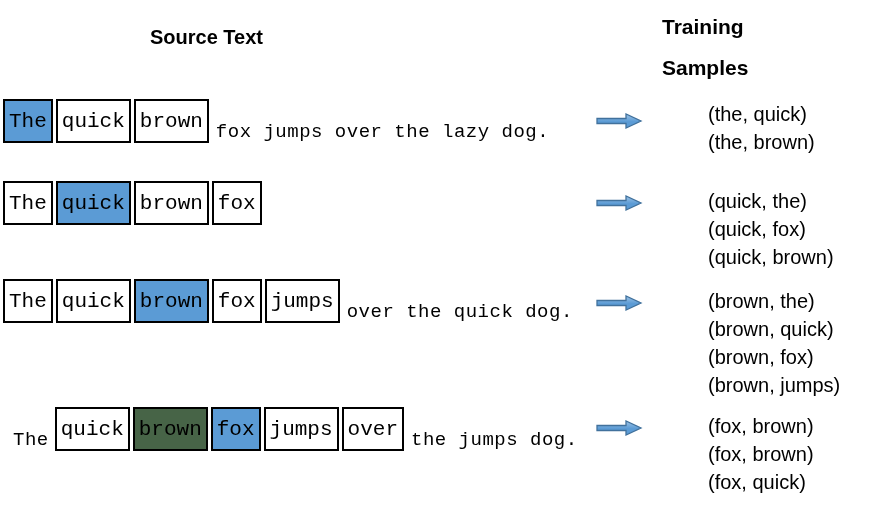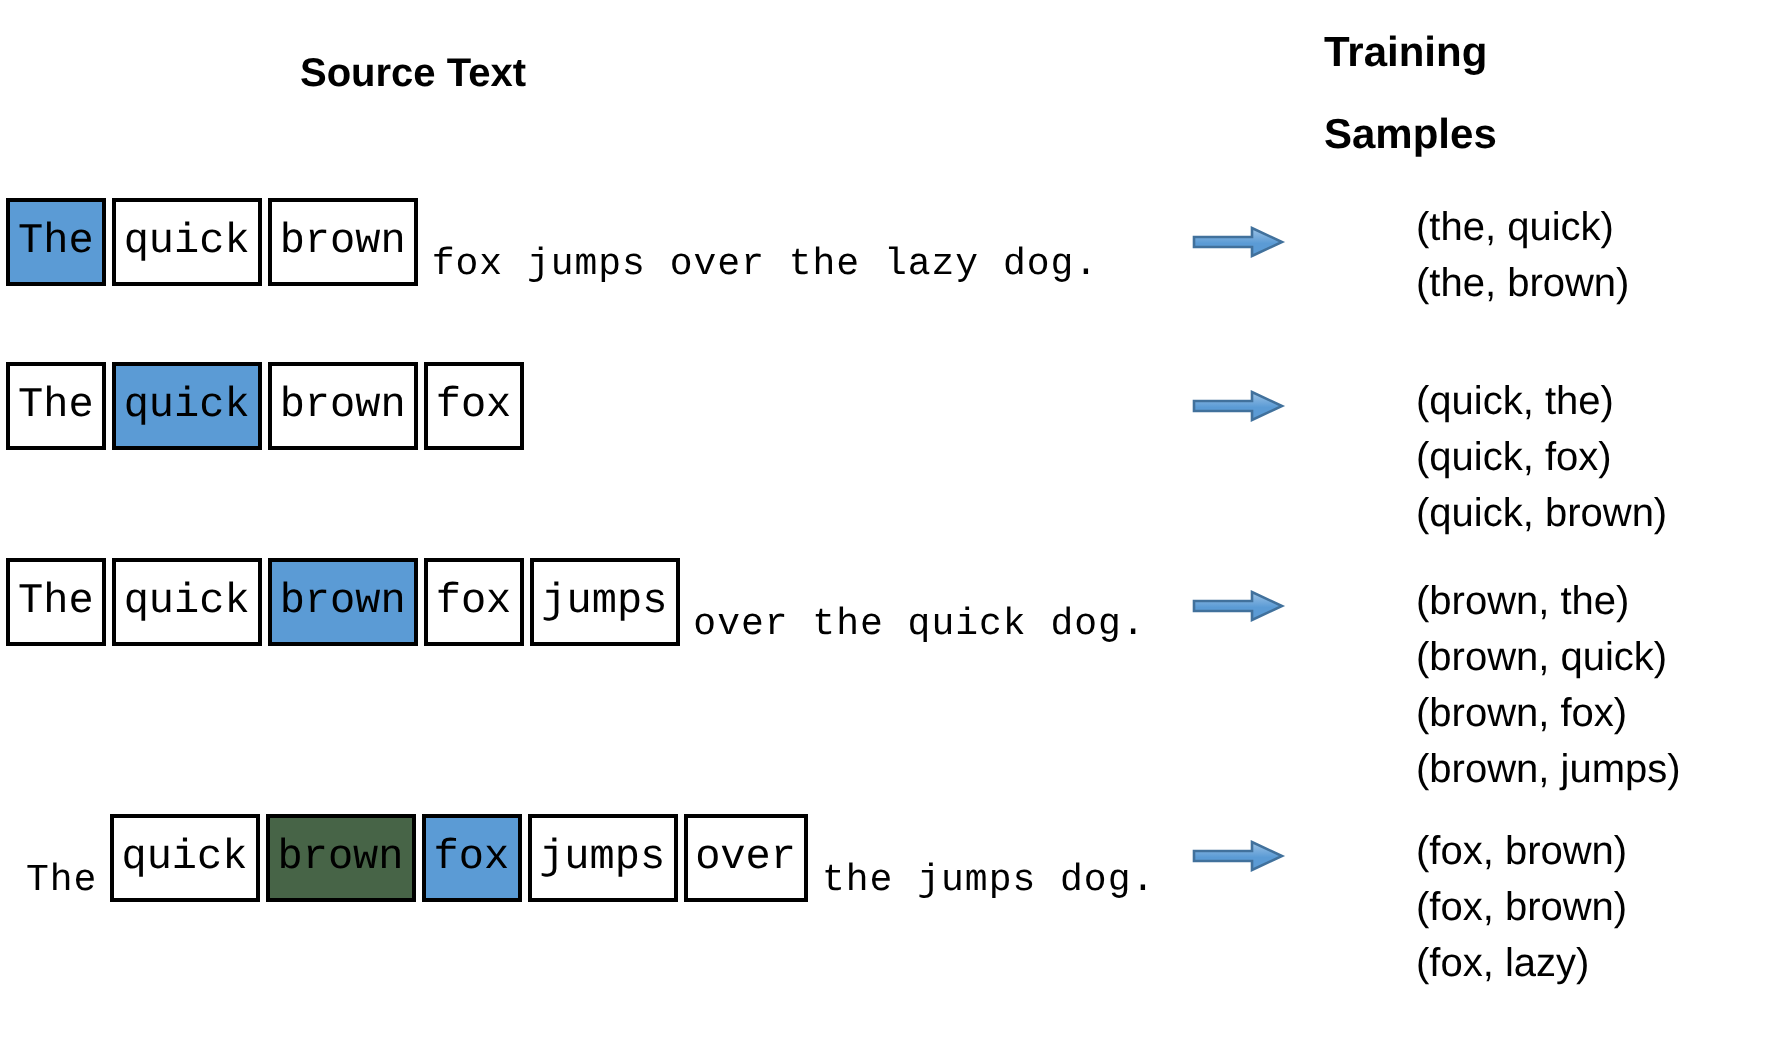--- a/index.html
+++ b/index.html
@@ -156,16 +156,16 @@
   </div>
   <div class="samples" style="top:287px">
     <div>(brown, the)</div>
     <div>(brown, quick)</div>
     <div>(brown, fox)</div>
     <div>(brown, jumps)</div>
   </div>
   <div class="samples" style="top:412px">
     <div>(fox, brown)</div>
     <div>(fox, brown)</div>
-    <div>(fox, lazy)</div>
+    <div>(fox, quick)</div>
   </div>
 
 </div>
 
 </body></html>

